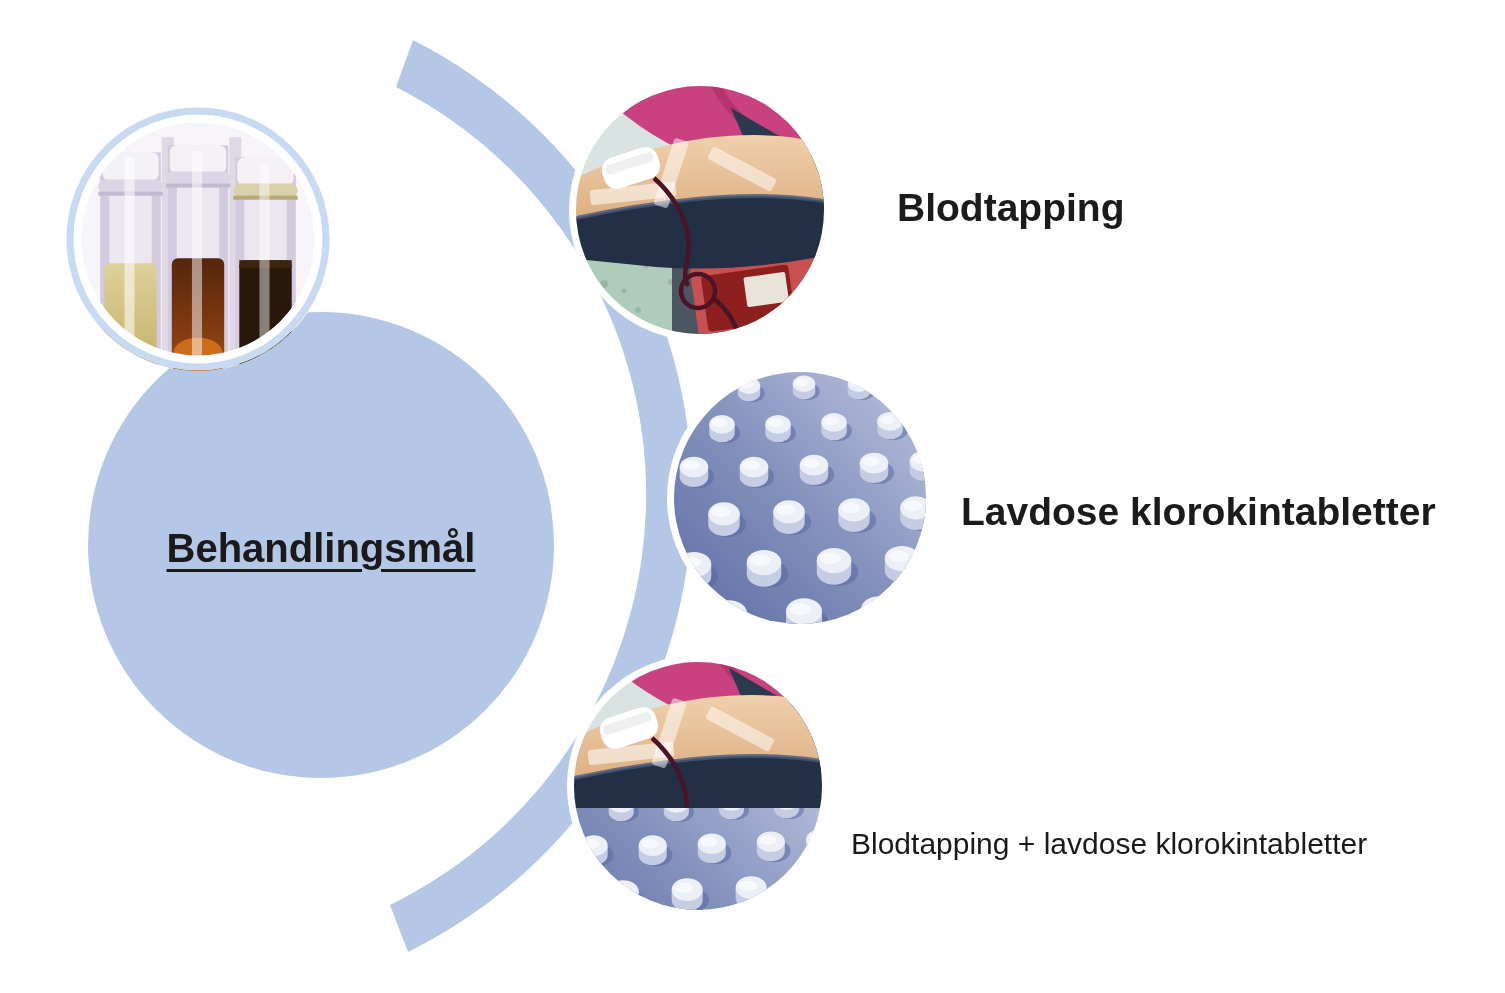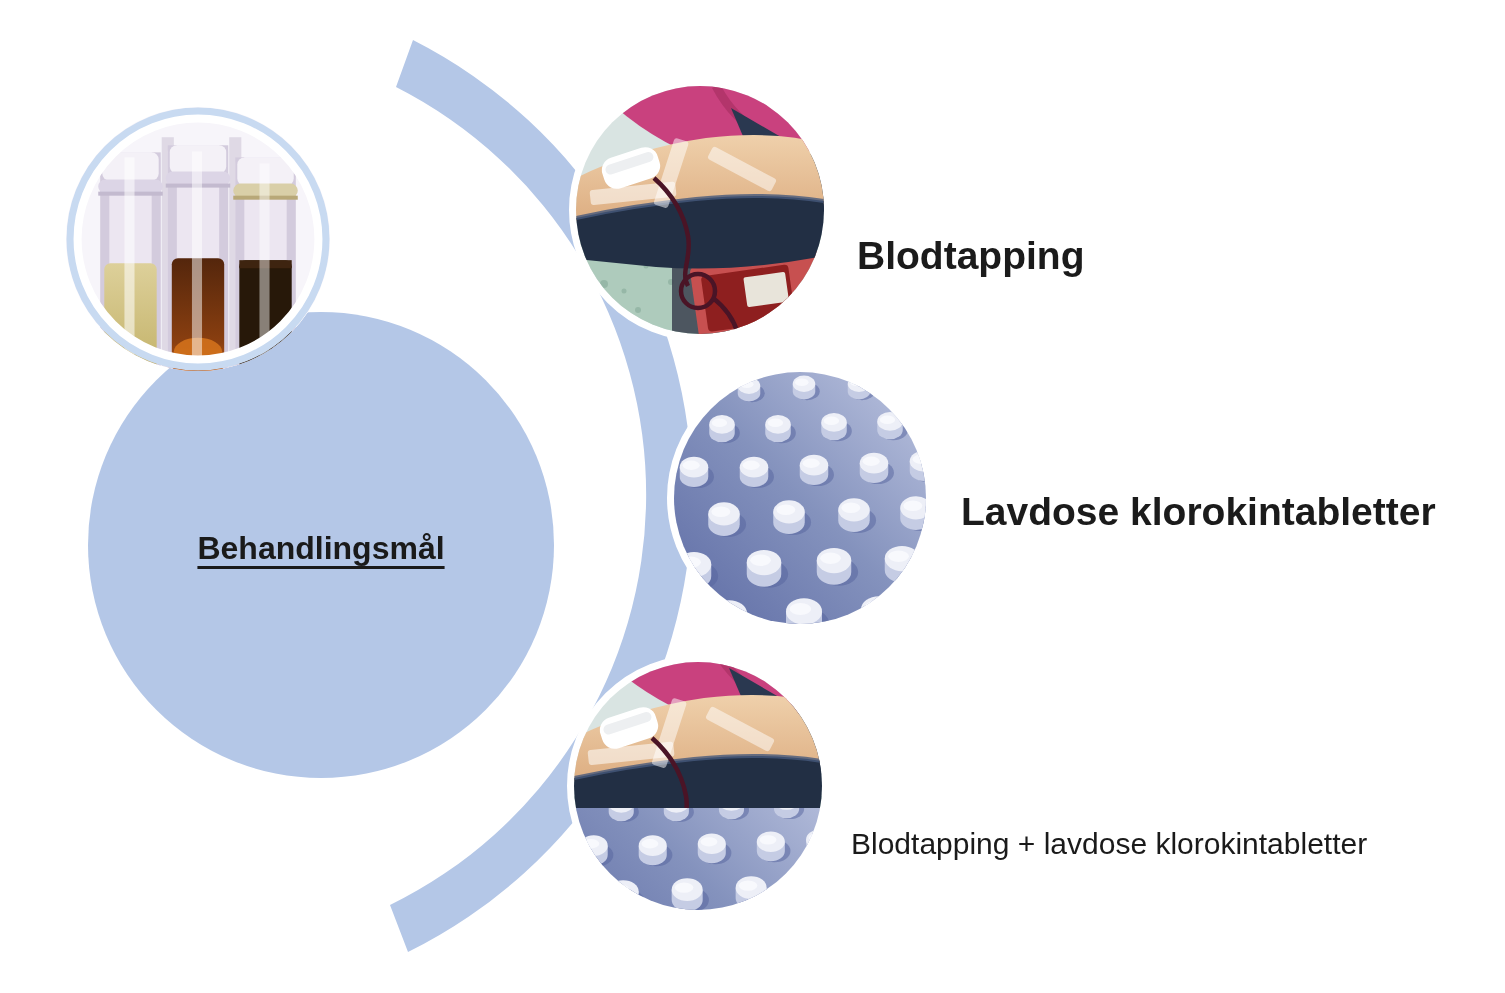--- a/index.html
+++ b/index.html
@@ -8,36 +8,36 @@
     overflow:hidden;font-family:"Liberation Sans",sans-serif;color:#1a1a1a;
   }
   .arc-svg{position:absolute;left:0;top:0;width:1505px;height:993px;z-index:1;}
   .goal-circle{
     position:absolute;left:88px;top:312px;width:466px;height:466px;
     background:#b4c7e7;border-radius:50%;z-index:2;
     display:flex;flex-direction:column;align-items:center;justify-content:center;
     text-align:center;padding-top:6px;box-sizing:border-box;
   }
   .goal-title{
-    font-size:32px;font-weight:700;
+    font-size:40px;font-weight:700;
     text-decoration:underline;text-decoration-thickness:3px;text-underline-offset:7px;
   }
   .goal-body{font-size:38px;line-height:1.32;white-space:pre-line;}
   .photo-circle{
     position:absolute;border-radius:50%;overflow:hidden;background:#fff;
     border:7px solid #fff;box-sizing:border-box;z-index:3;
   }
   .photo-circle svg{display:block;width:100%;height:100%;}
   .tubes-circle{
     position:absolute;left:66px;top:107px;width:264px;height:264px;border-radius:50%;
     overflow:hidden;z-index:4;background:#fff;
   }
   .tubes-circle svg{display:block;width:100%;height:100%;}
   .t-label{position:absolute;font-weight:700;font-size:39px;color:#1b1b1b;z-index:5;white-space:nowrap;}
-  .label-blod{left:857px;top:186px;margin-top:48px;}
+  .label-blod{left:897px;top:186px;}
   .label-lavdose{left:961px;top:490px;}
   .label-kombi{left:848px;top:766px;font-size:41px;}
   .label-kombi-sub{left:851px;top:827px;font-size:30px;font-weight:400;z-index:5;position:absolute;white-space:nowrap;}
   .defs-holder{position:absolute;width:0;height:0;overflow:hidden;}
 </style>
 </head>
 <body>
 
 <svg class="defs-holder" aria-hidden="true">
   <defs>

